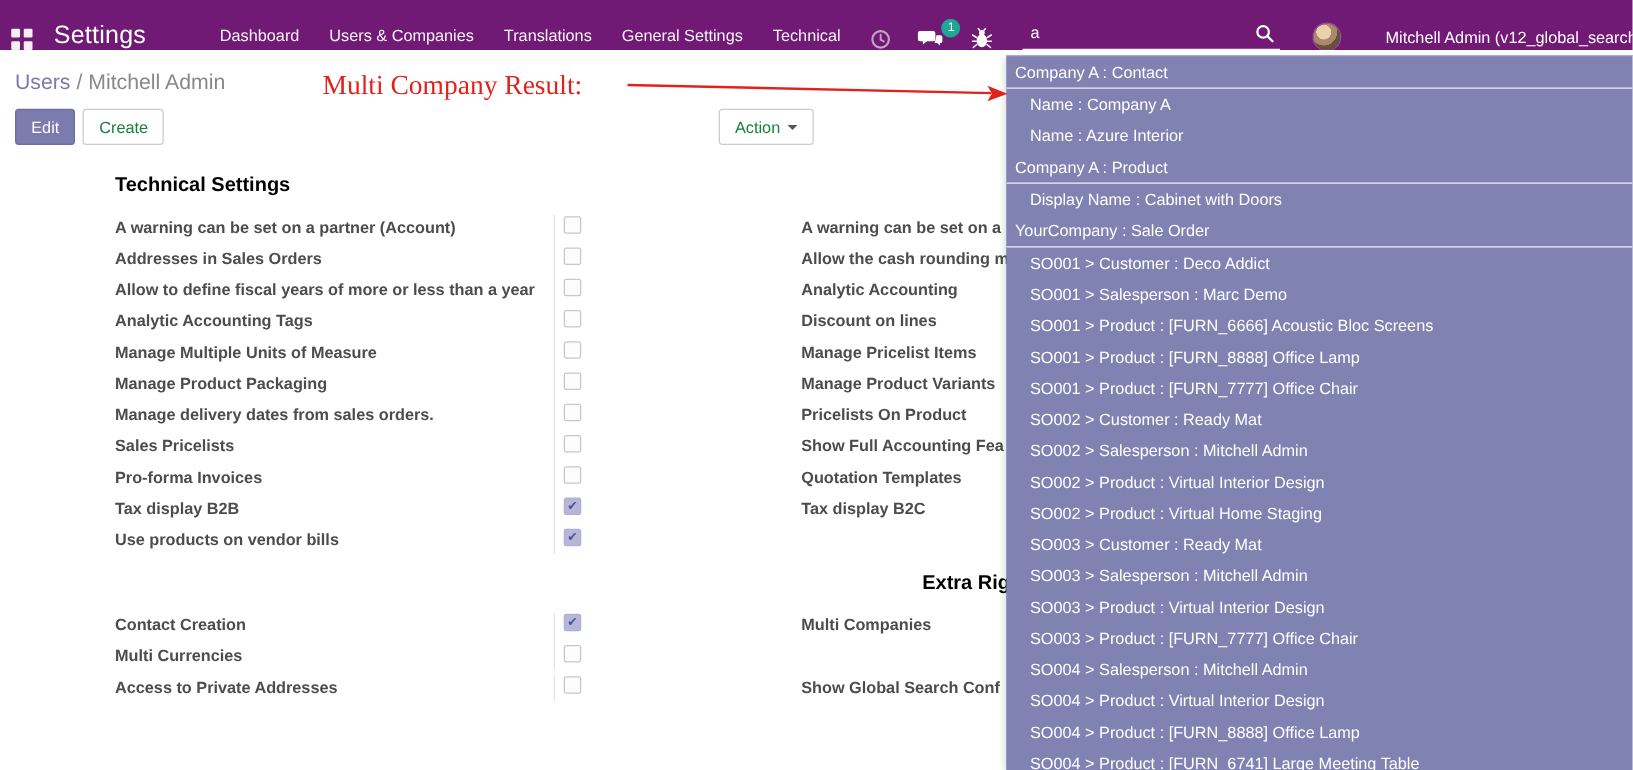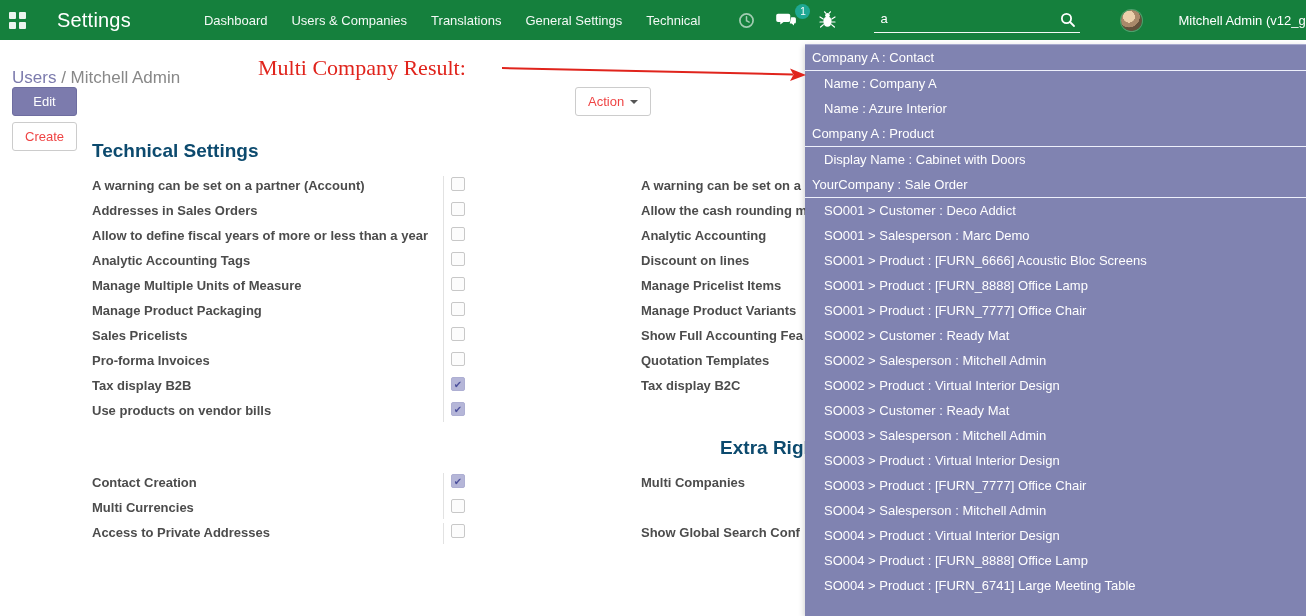--- a/index.html
+++ b/index.html
@@ -1,21 +1,21 @@
 <!DOCTYPE html>
 <html><head>
 <meta charset="utf-8">
 <style>
   * { margin:0; padding:0; box-sizing:border-box; }
   html,body { width:1306px; height:616px; overflow:hidden; background:#fff;
     font-family:"Liberation Sans", sans-serif; }
 
   
   .navbar { position:absolute; left:0; top:0; width:1306px; height:40px;
-    background:#15803d; display:flex; align-items:center; color:#fff; z-index:70;gap:14px; }
+    background:#701a75; display:flex; align-items:flex-end; color:#fff; z-index:70; }
   .apps-icon { width:17px; height:17px; margin-left:9px; display:grid;
     grid-template-columns:7px 7px; grid-template-rows:7px 7px; gap:3px; cursor:pointer; }
   .apps-icon span { background:rgba(255,255,255,.92); border-radius:1px; }
   .brand { font-size:20px; font-weight:400; margin-left:17px; letter-spacing:.2px; }
   .nav-menu { display:flex; margin-left:57px; gap:20px; }
   .nav-item { font-size:13px; color:rgba(255,255,255,.95); padding:4px 2px; cursor:pointer; white-space:nowrap; }
   .systray { display:flex; align-items:center; margin-left:22px; gap:21px; }
   .tray-icon { position:relative; display:flex; align-items:center; cursor:pointer; }
   .badge { position:absolute; top:-7px; right:-12px; min-width:15px; height:15px;
     background:#1ea893; border-radius:50%; font-size:10px; line-height:15px;
@@ -27,38 +27,38 @@
   .user-menu { display:flex; align-items:center; margin-left:27px; gap:8px; cursor:pointer; }
   .avatar { width:21px; height:21px; border-radius:50%;
     background:radial-gradient(circle at 38% 32%, #ecd0ab 0 30%, #a9896a 31% 55%, #64503b 56% 78%, #474747 79%);
     box-shadow:0 0 0 1px rgba(255,255,255,.25); }
   .user-name { font-size:13px; white-space:nowrap;padding-left:28px; }
   .caret-down { width:0; height:0; border-left:4px solid transparent;
     border-right:4px solid transparent; border-top:4px solid rgba(255,255,255,.9); margin-left:2px; }
 
   
   .content { position:absolute; left:0; top:40px; width:1306px; height:576px; background:#fff; }
-  .breadcrumb { position:absolute; left:12px; top:16px; font-size:17px; color:#888;margin-top:12px; }
+  .breadcrumb { position:absolute; left:12px; top:16px; font-size:17px; color:#888; }
   .breadcrumb .bc-link { color:#7c7bad; cursor:pointer; }
-  .btn-row { position:absolute; left:12px; top:47px; display:flex; gap:6px;flex-direction:column; }
+  .btn-row { position:absolute; left:12px; top:47px; display:flex; gap:6px; }
   .btn { font-size:13px; padding:6px 12px; border-radius:3px; border:1px solid transparent; cursor:pointer;
     font-family:"Liberation Sans",sans-serif; }
   .btn-primary { background:#7c7bad; border-color:#6e6da0; color:#fff; }
-  .btn-default { background:#fff; border-color:#ccc; color:#ef4444; }
+  .btn-default { background:#fff; border-color:#ccc; color:#15803d; }
   .action-btn { position:absolute; left:575px; top:47px; display:flex; align-items:center; gap:6px; }
   .action-caret { width:0; height:0; border-left:4px solid transparent;
     border-right:4px solid transparent; border-top:4px solid #555; }
 
   .annotation { position:absolute; left:258px; top:15px; color:#e0241c;
     font-family:"Liberation Serif", serif; font-size:22px; z-index:75;text-align:center; }
   .arrow-svg { position:absolute; left:488px; top:17px; z-index:75; }
 
   
   .sections { position:absolute; left:92px; top:100px; width:740px; }
-  .section-title { font-size:19px; font-weight:700; color:#0c4a6e; margin:0 0 12px 0; }
+  .section-title { font-size:16px; font-weight:700; color:#000000; margin:0 0 12px 0; }
   .settings-section + .settings-section .section-title { margin-top:13px;text-align:right; }
   .rows { position:relative; }
   .rows::before { content:''; position:absolute; left:351px; top:2px; bottom:2px;
     width:1px; background:#e2e2e2; }
   .setting-row { position:relative; height:25px; }
   .setting-label { position:absolute; left:0; top:4px; font-size:13px; font-weight:700;
     color:#4c4c4c; white-space:nowrap; }
   .setting-label.right { left:549px; font-weight:700; }
   .checkbox { position:absolute; left:359px; top:3px; width:14px; height:14px;
     background:#fcfcfc; border:1px solid #c8c8c8; border-radius:2px;
@@ -176,20 +176,25 @@
           </div>
           <div class="setting-row">
             <span class="setting-label">Manage Multiple Units of Measure</span>
             <span class="checkbox"></span>
             <span class="setting-label right">Manage Pricelist Items</span>
           </div>
           <div class="setting-row">
             <span class="setting-label">Manage Product Packaging</span>
             <span class="checkbox"></span>
             <span class="setting-label right">Manage Product Variants</span>
+          </div>
+          <div class="setting-row">
+            <span class="setting-label">Manage delivery dates from sales orders.</span>
+            <span class="checkbox"></span>
+            <span class="setting-label right">Pricelists On Product</span>
           </div>
           <div class="setting-row">
             <span class="setting-label">Sales Pricelists</span>
             <span class="checkbox"></span>
             <span class="setting-label right">Show Full Accounting Fea</span>
           </div>
           <div class="setting-row">
             <span class="setting-label">Pro-forma Invoices</span>
             <span class="checkbox"></span>
             <span class="setting-label right">Quotation Templates</span>
@@ -239,20 +244,21 @@
     <div class="dd-item">Display Name : Cabinet with Doors</div>
     <div class="dd-header">YourCompany : Sale Order</div>
     <div class="dd-item">SO001 &gt; Customer : Deco Addict</div>
     <div class="dd-item">SO001 &gt; Salesperson : Marc Demo</div>
     <div class="dd-item">SO001 &gt; Product : [FURN_6666] Acoustic Bloc Screens</div>
     <div class="dd-item">SO001 &gt; Product : [FURN_8888] Office Lamp</div>
     <div class="dd-item">SO001 &gt; Product : [FURN_7777] Office Chair</div>
     <div class="dd-item">SO002 &gt; Customer : Ready Mat</div>
     <div class="dd-item">SO002 &gt; Salesperson : Mitchell Admin</div>
     <div class="dd-item">SO002 &gt; Product : Virtual Interior Design</div>
+    <div class="dd-item">SO002 &gt; Product : Virtual Home Staging</div>
     <div class="dd-item">SO003 &gt; Customer : Ready Mat</div>
     <div class="dd-item">SO003 &gt; Salesperson : Mitchell Admin</div>
     <div class="dd-item">SO003 &gt; Product : Virtual Interior Design</div>
     <div class="dd-item">SO003 &gt; Product : [FURN_7777] Office Chair</div>
     <div class="dd-item">SO004 &gt; Salesperson : Mitchell Admin</div>
     <div class="dd-item">SO004 &gt; Product : Virtual Interior Design</div>
     <div class="dd-item">SO004 &gt; Product : [FURN_8888] Office Lamp</div>
     <div class="dd-item">SO004 &gt; Product : [FURN_6741] Large Meeting Table</div>
   </div>
 

